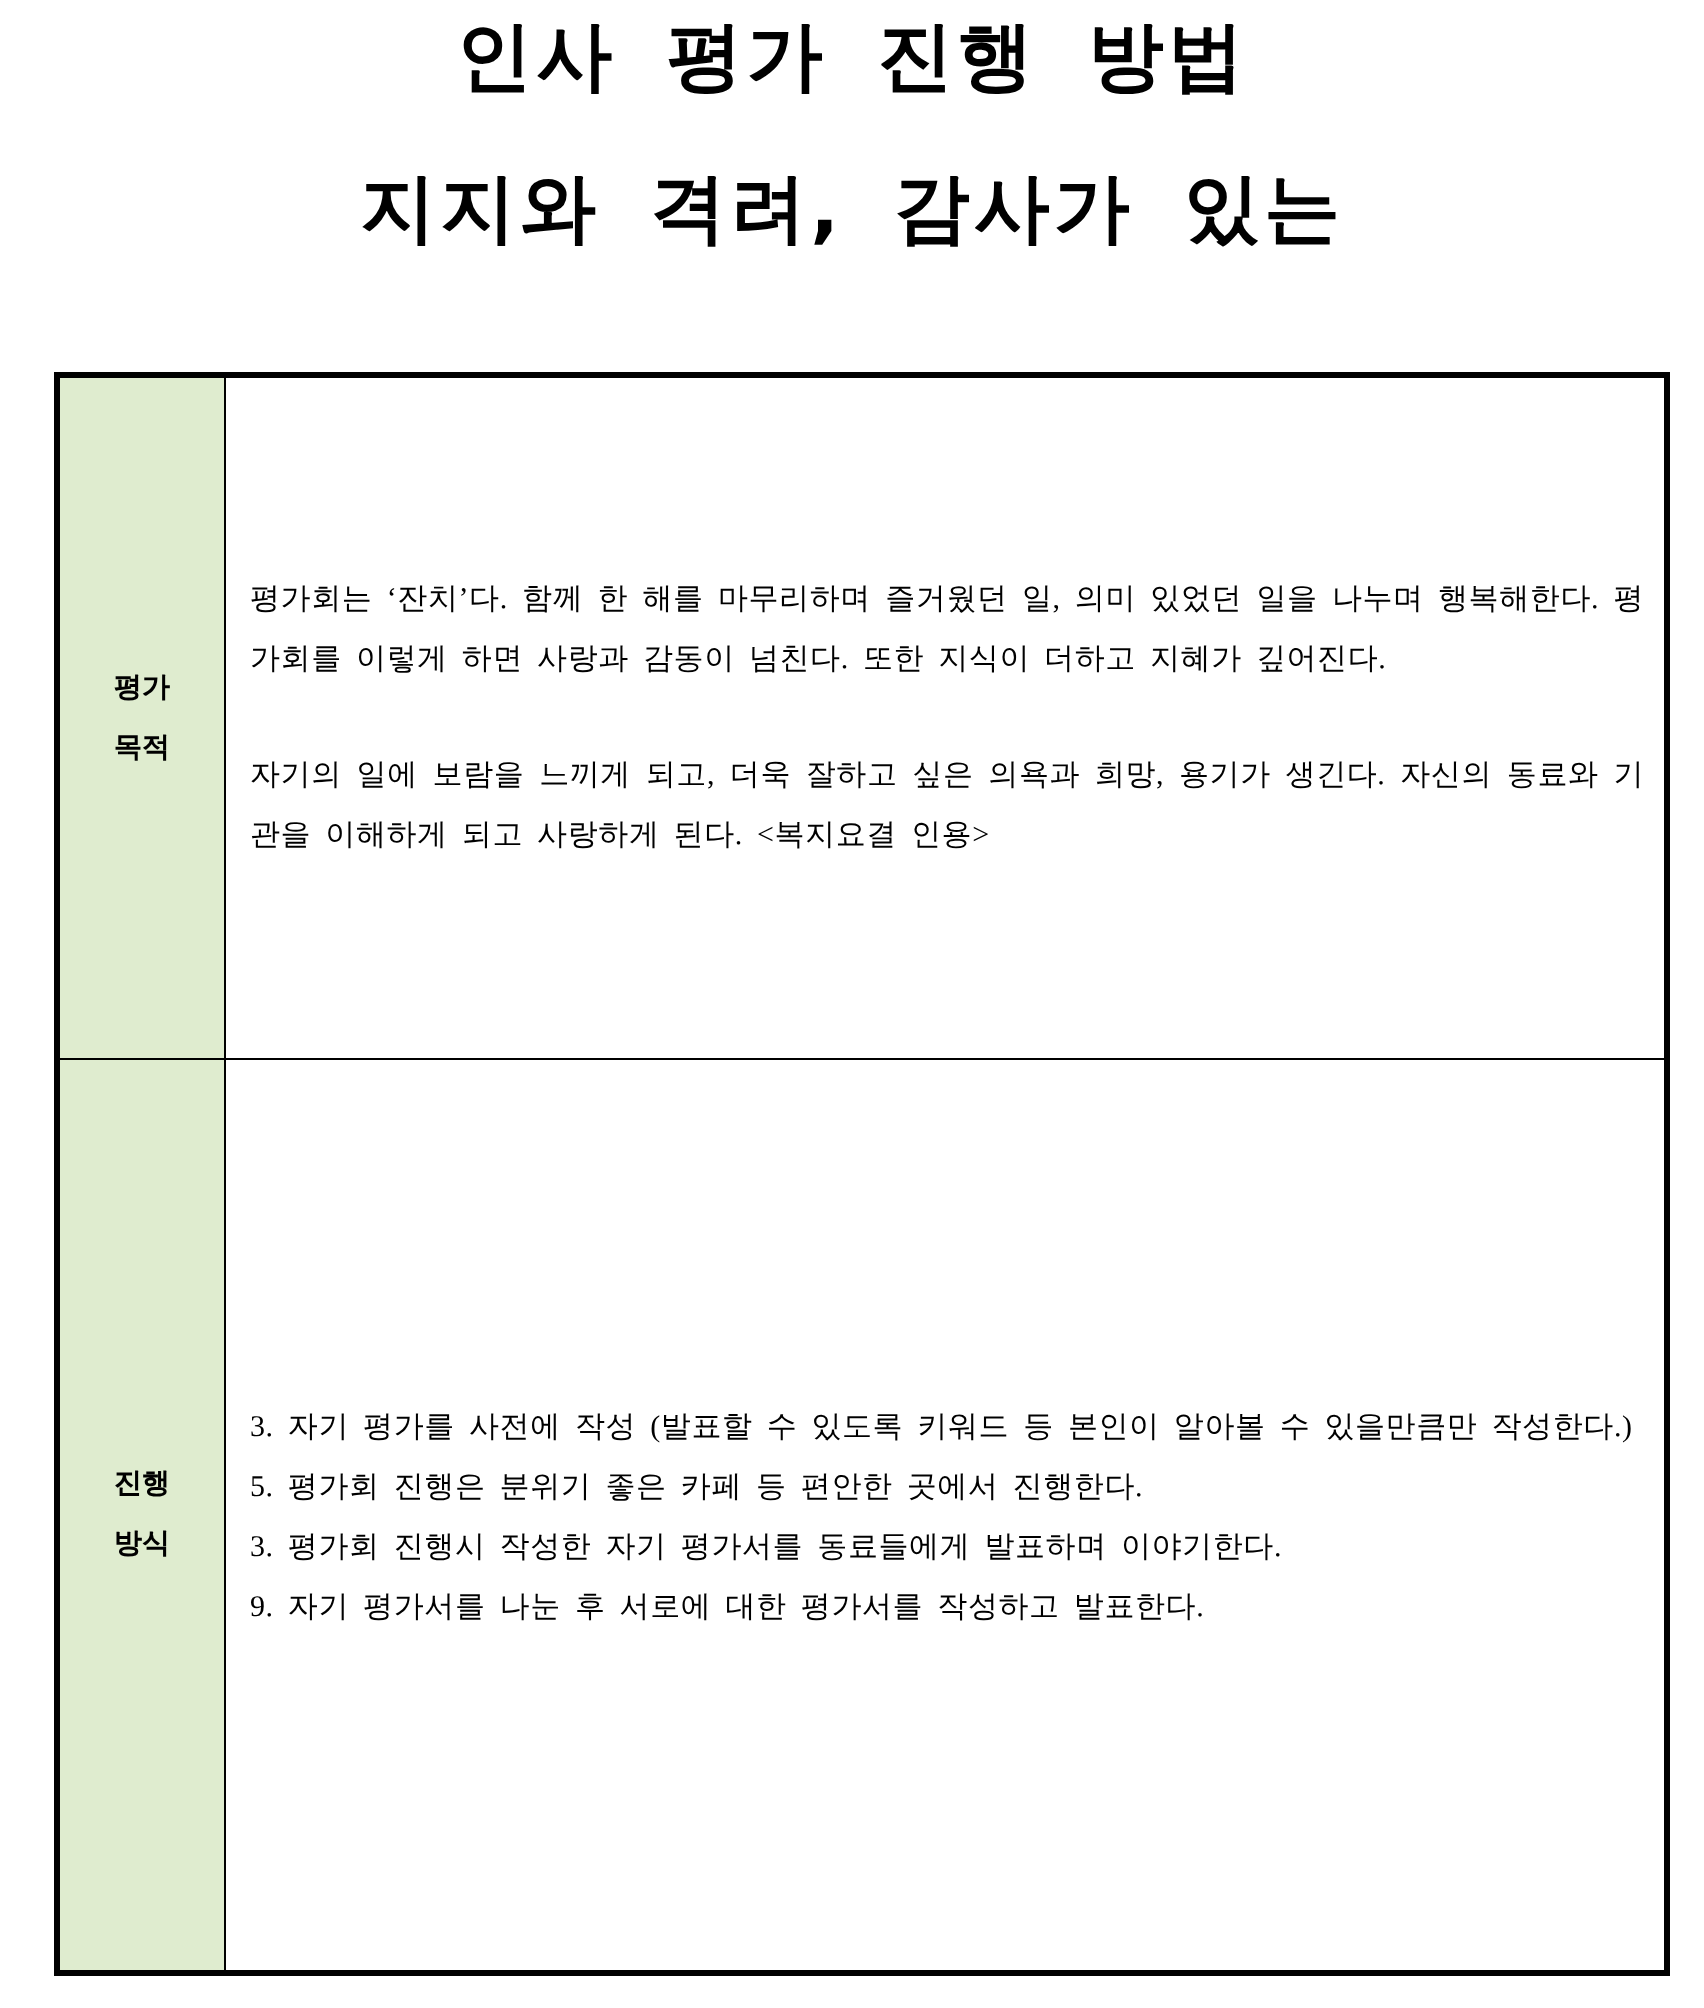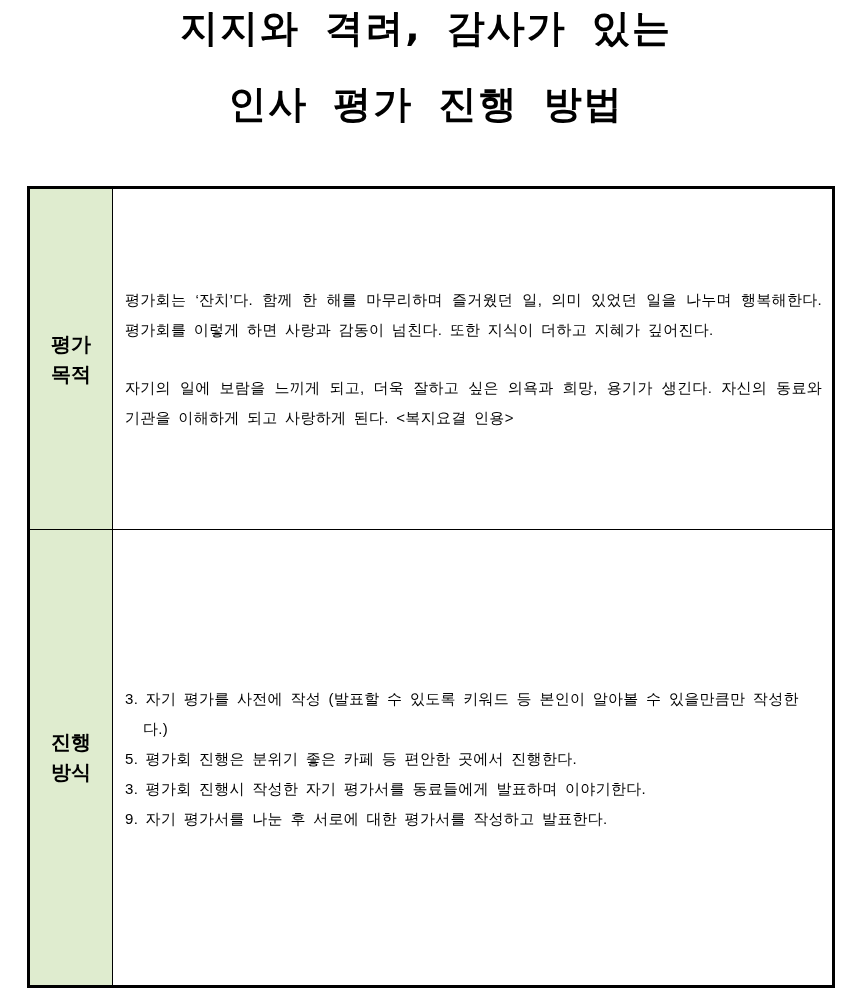--- a/index.html
+++ b/index.html
@@ -49,30 +49,30 @@
       border: 1.5px solid #000000;
       padding: 0;
       vertical-align: middle;
     }
     .label-cell {
       width: 82px;
       background: #dfeccf;
       text-align: center;
       font-family: "DejaVu Sans", sans-serif;
       font-weight: bold;
-      font-size: 20px;
+      font-size: 14px;
       line-height: 30px;
     }
     .label-line {
       display: block;
     }
     .content-cell {
       background: #ffffff;
       padding: 0 10px 0 12px !important;
-      font-family: Liberation Sans, sans-serif;
+      font-family: Liberation Serif, serif;
       font-size: 15px;
       line-height: 30px;
       letter-spacing: 0.3px;
       word-spacing: 3px;
     }
     .para {
       margin: 0;
       text-align: justify;
     }
     .para + .para {
@@ -90,22 +90,22 @@
       padding-top: 4px !important;
     }
     .row-principle .content-cell {
       padding-top: 12px !important;
     }
   </style>
 </head>
 <body>
 
 <div class="title-block">
+  <p class="title-line">인사 평가 진행 방법</p>
   <p class="title-line">지지와 격려, 감사가 있는</p>
-  <p class="title-line">인사 평가 진행 방법</p>
 </div>
 
 <table class="doc-table">
   <tbody>
       <tr class="row-purpose">
     <td class="label-cell">
       <span class="label-line">평가</span>
       <span class="label-line">목적</span>
     </td>
     <td class="content-cell">

